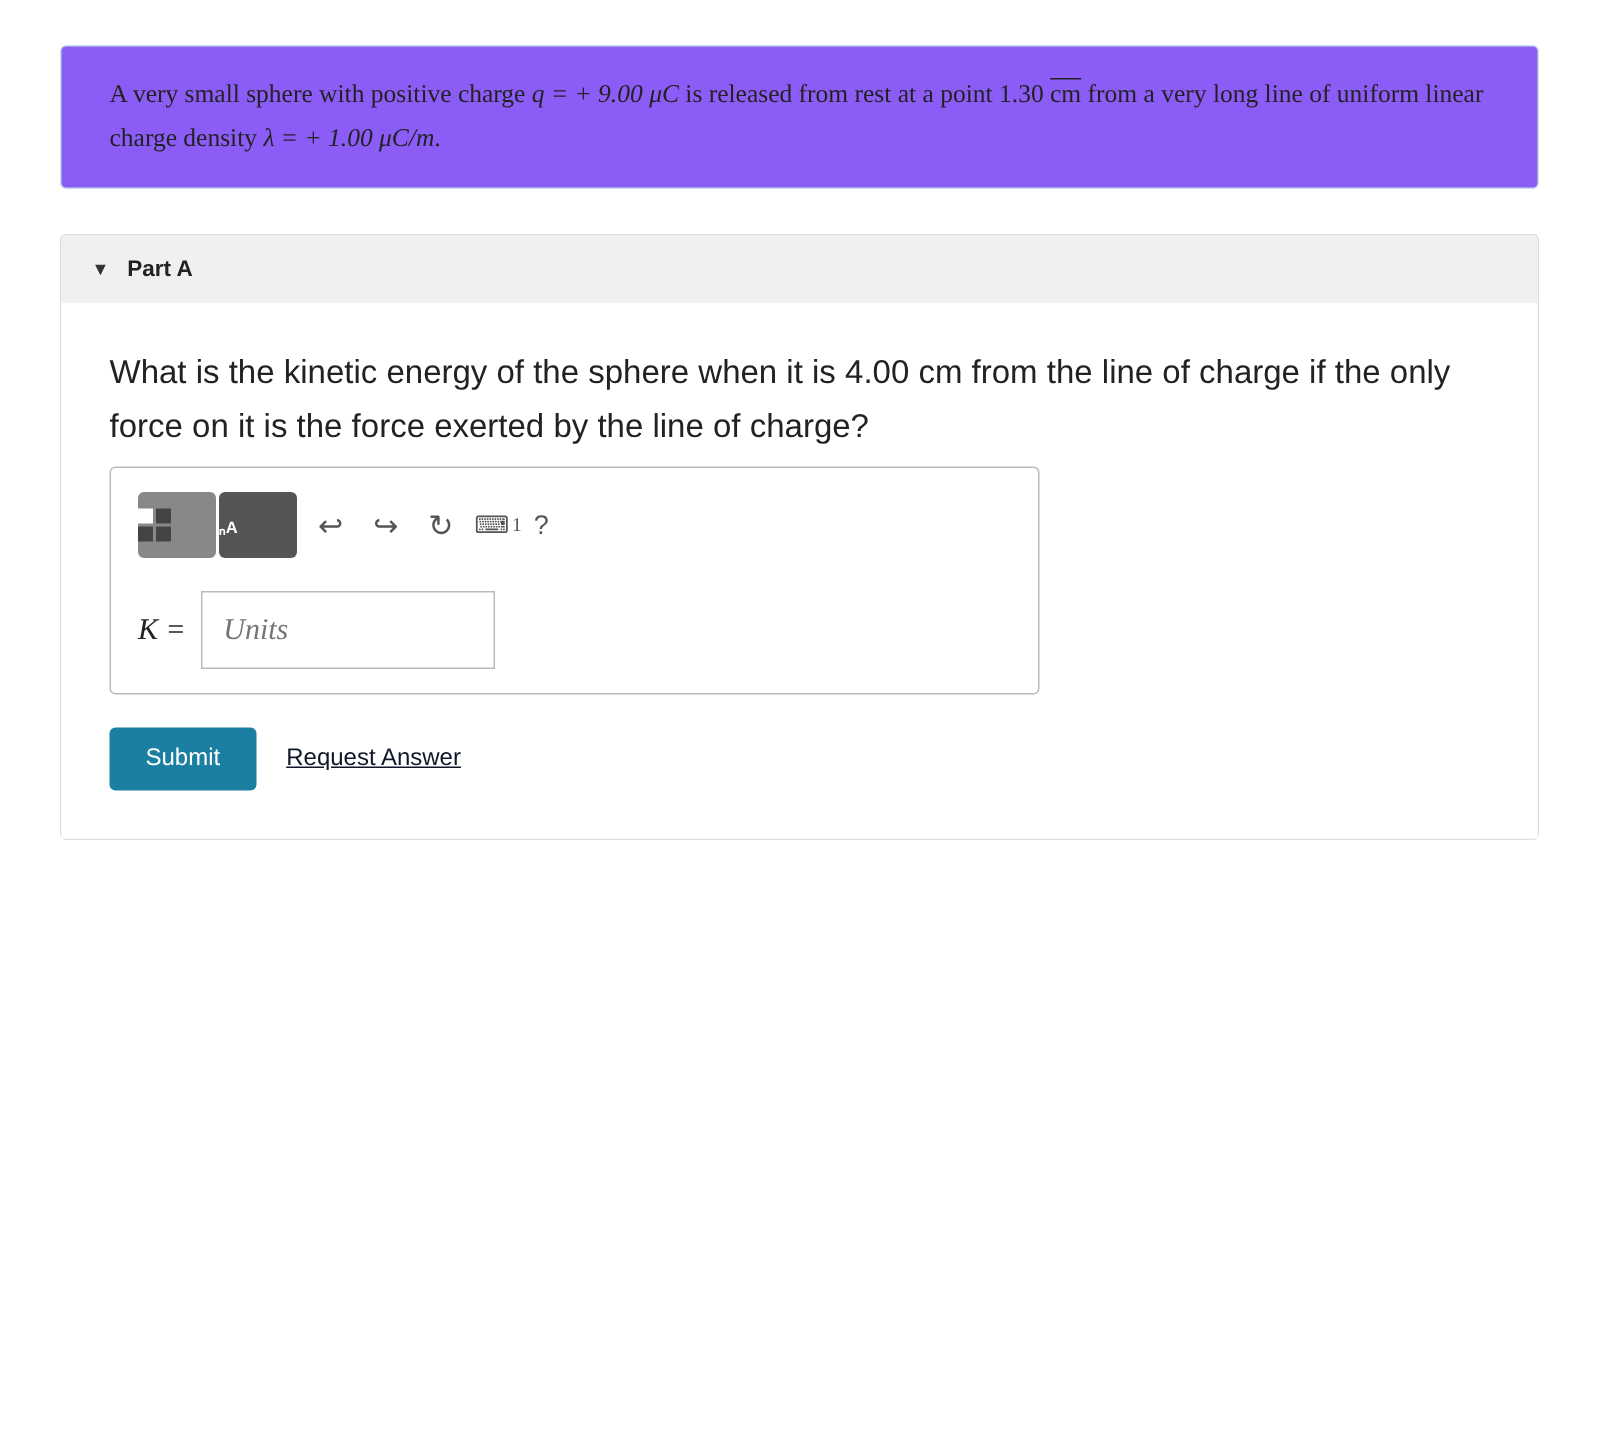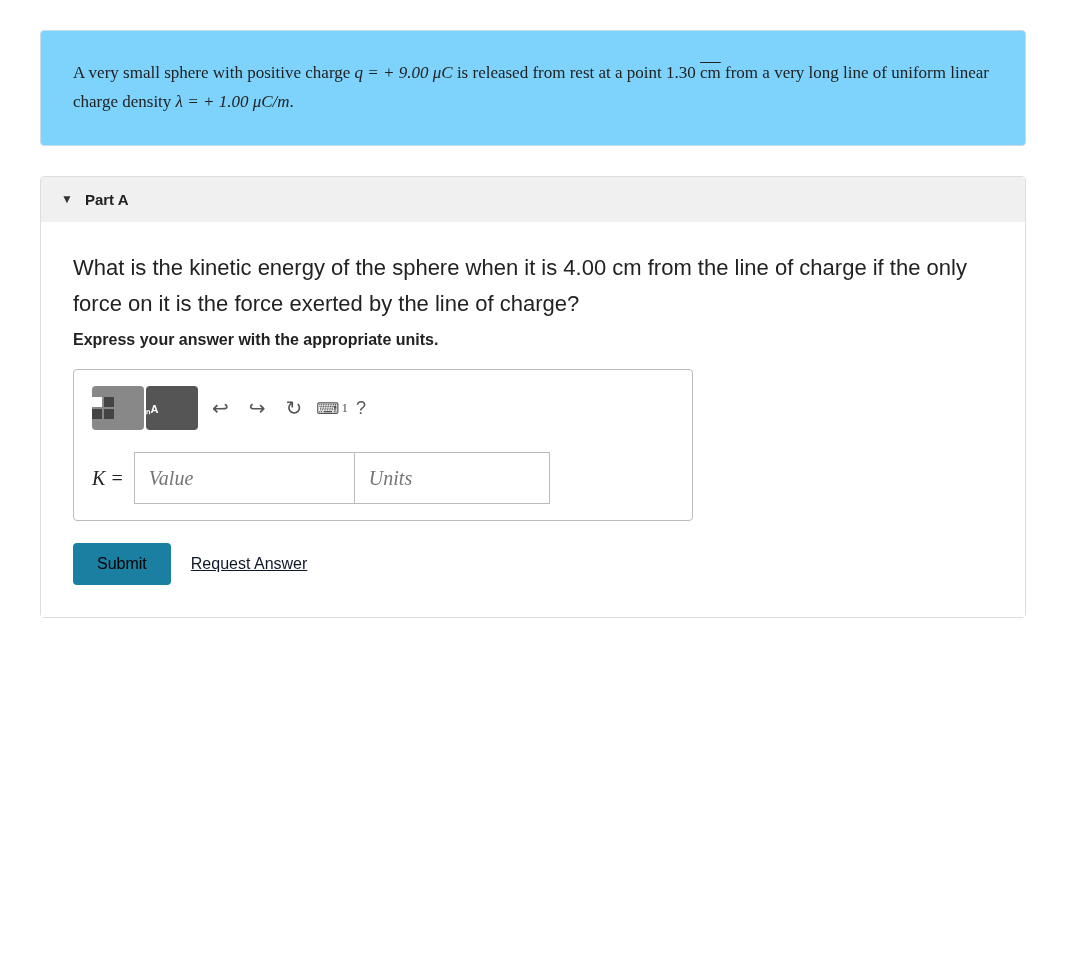--- a/index.html
+++ b/index.html
@@ -12,24 +12,24 @@
       background: #ffffff;
       font-family: Georgia, 'Times New Roman', serif;
       font-size: 16px;
       color: #222;
       width: 1066px;
       min-height: 956px;
       padding: 30px 40px;
     }
 
     .problem-box {
-      background: #7dd3fc;
+      background: #8b5cf6;
       border: 1px solid #c8dde8;
       border-radius: 4px;
-      padding: 28px 32px;
+      padding: 18px 32px;
       margin-bottom: 30px;
       line-height: 1.7;
       font-size: 17px;
     }
 
     .part-section {
       border: 1px solid #ddd;
       border-radius: 4px;
       margin-bottom: 20px;
     }
@@ -182,21 +182,21 @@
 
     .btn-row {
       display: flex;
       align-items: center;
       gap: 20px;
       margin-top: 22px;
     }
 
     .submit-btn {
       background: #1a7fa0;
-      color: #000000;
+      color: #ffffff;
       border: none;
       border-radius: 4px;
       padding: 12px 24px;
       font-size: 16px;
       font-family: Arial, sans-serif;
       cursor: pointer;
       font-weight: 500;
     }
 
     .request-answer-link {
@@ -240,21 +240,20 @@
   </span>
 </div>
 
 <div class="part-section">
   <div class="part-header">
     <span class="arrow">▼</span>
     <span class="part-title">Part A</span>
   </div>
   <div class="part-content">
     <p class="question-text">What is the kinetic energy of the sphere when it is 4.00 cm from the line of charge if the only force on it is the force exerted by the line of charge?</p>
-    <p class="express-text">Express your answer with the appropriate units.</p>
 
     <div class="answer-box">
       <div class="toolbar">
         <div class="toolbar-btn-group">
           <button class="toolbar-btn" title="Formula mode">
             <span>
               <div class="btn-grid-icon">
                 <div class="grid-cell white"></div>
                 <div class="grid-cell dark"></div>
                 <div class="grid-cell dark"></div>
@@ -278,21 +277,20 @@
         </button>
         <span class="keyboard-icon">
           <span>⌨</span>
           <span style="font-size:13px;">1</span>
         </span>
         <span class="question-mark">?</span>
       </div>
 
       <div class="input-row">
         <span class="k-label">K =</span>
-        <input class="value-input" type="text" placeholder="Value" style="">
         <input class="units-input" type="text" placeholder="Units" style="">
       </div>
     </div>
 
     <div class="btn-row">
       <button class="submit-btn">Submit</button>
       <a class="request-answer-link" href="#">Request Answer</a>
     </div>
   </div>
 </div>

